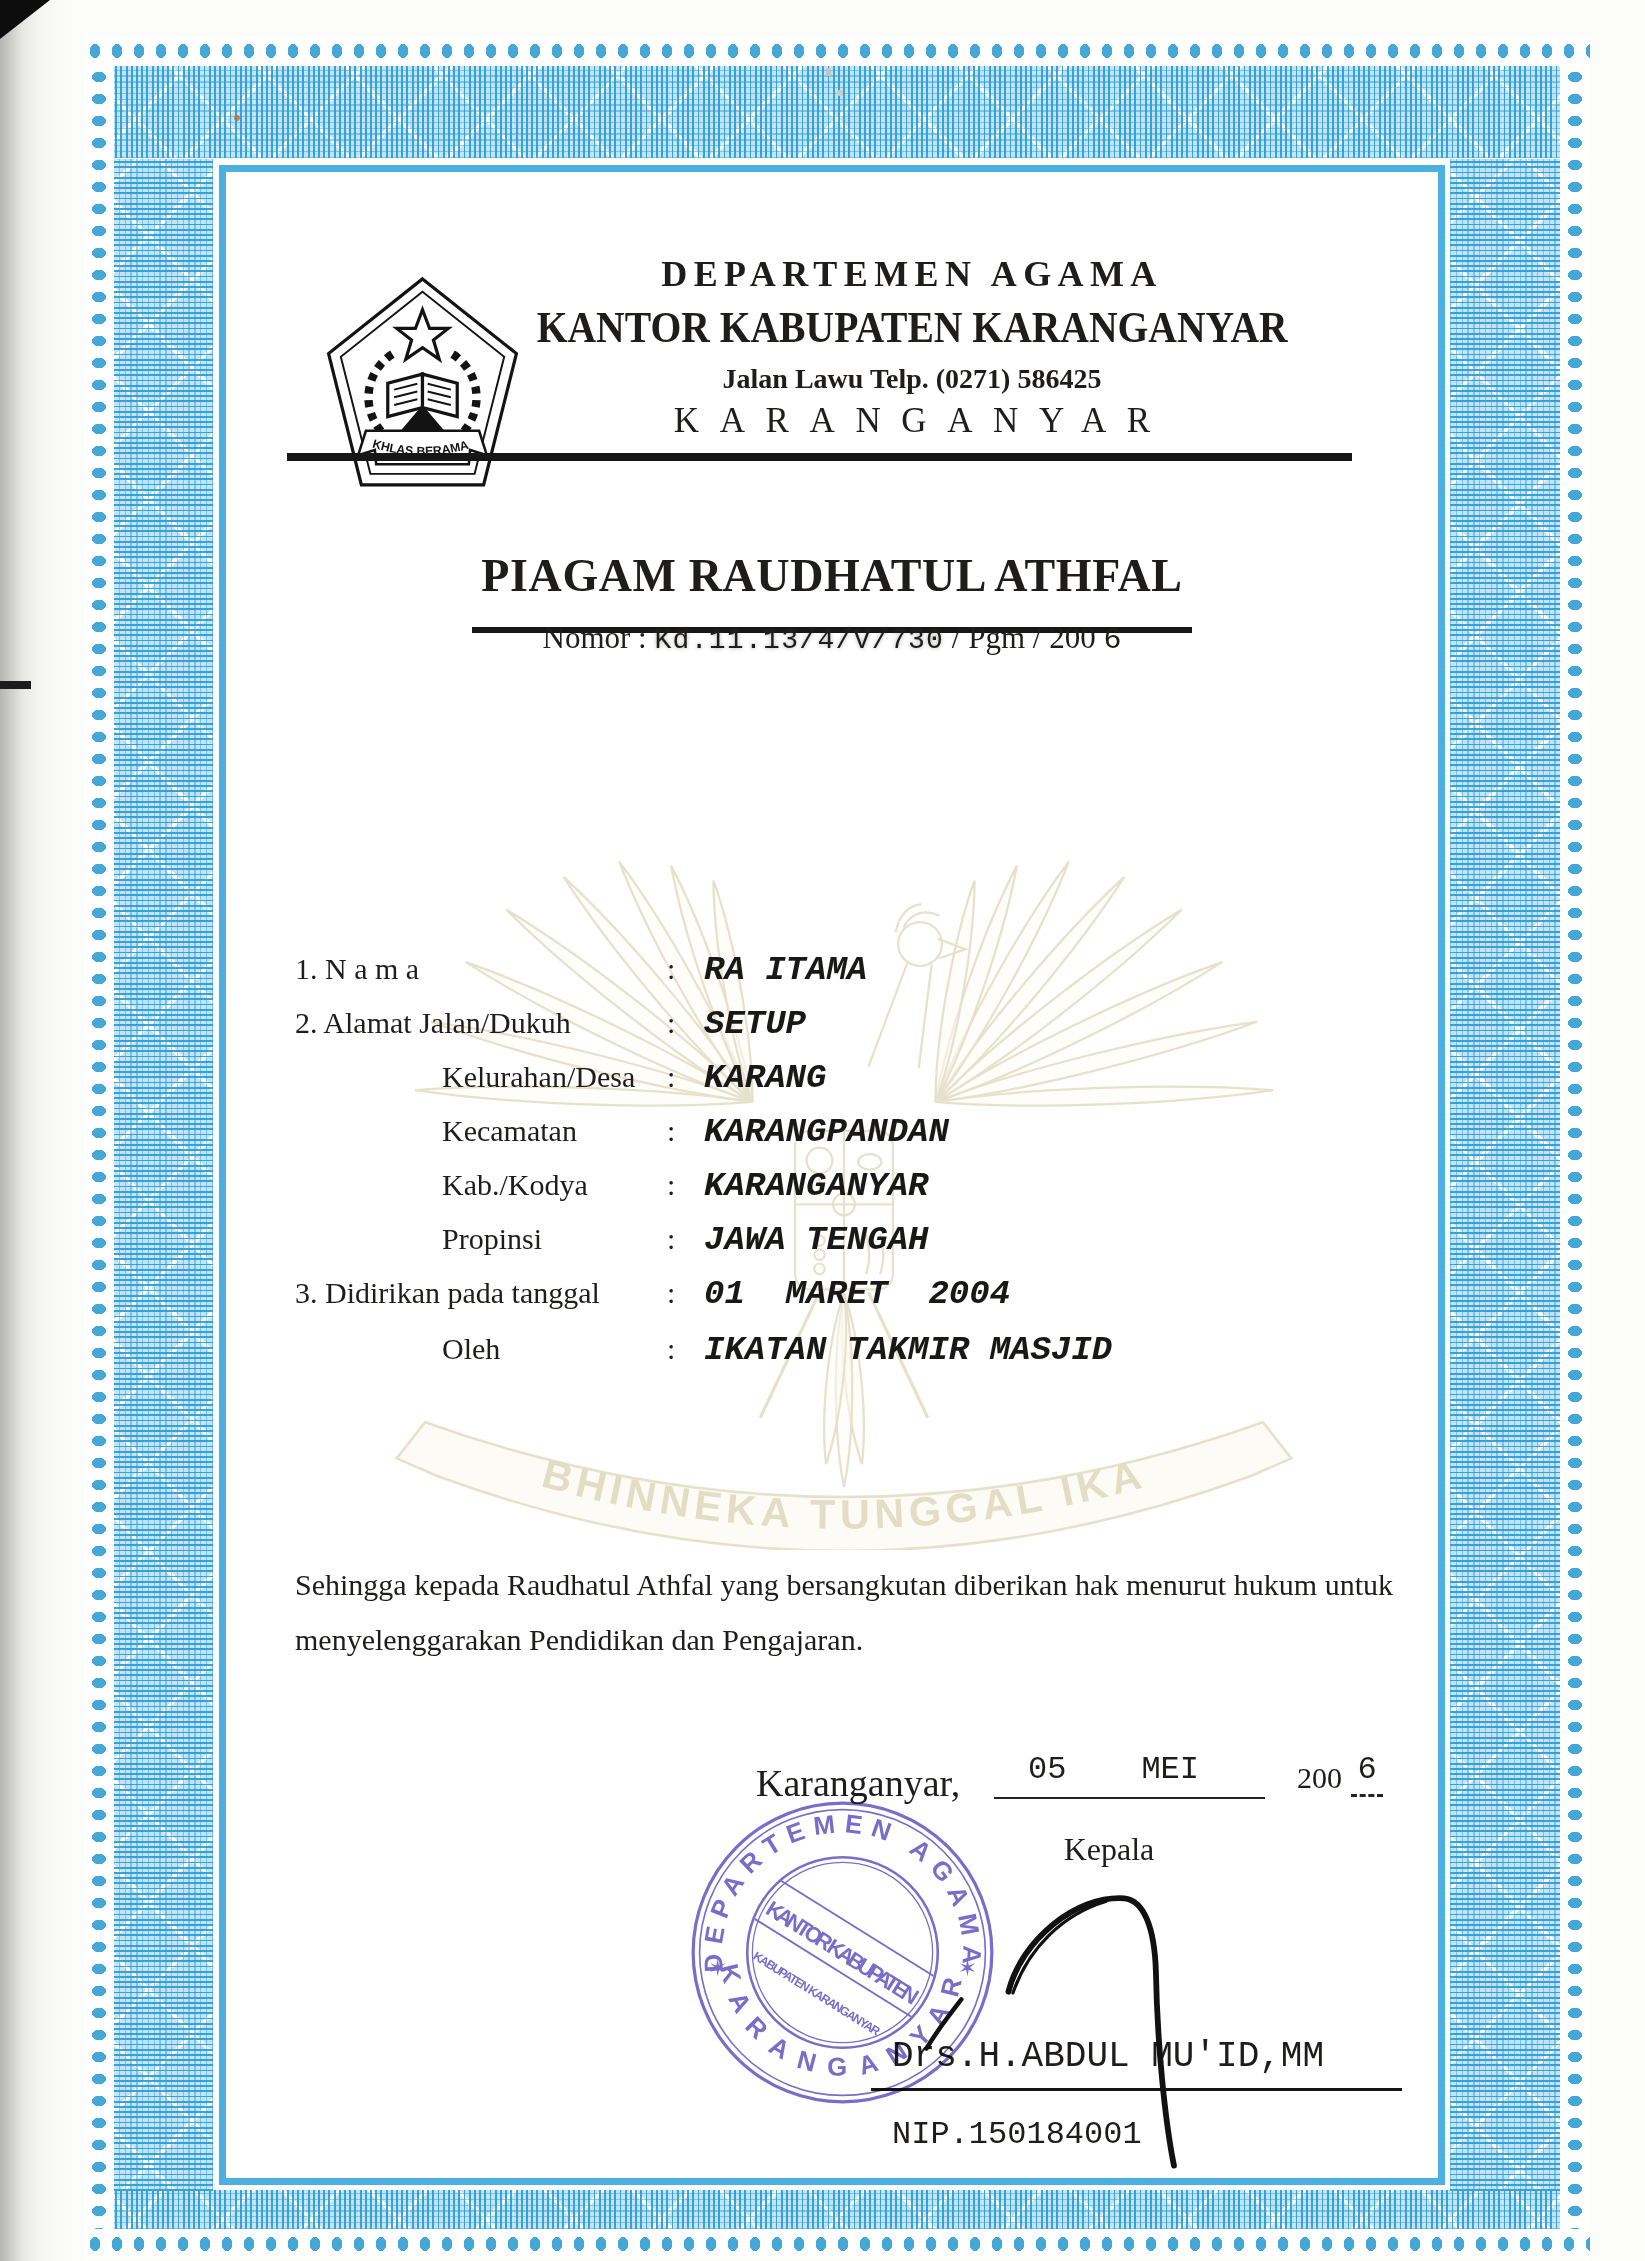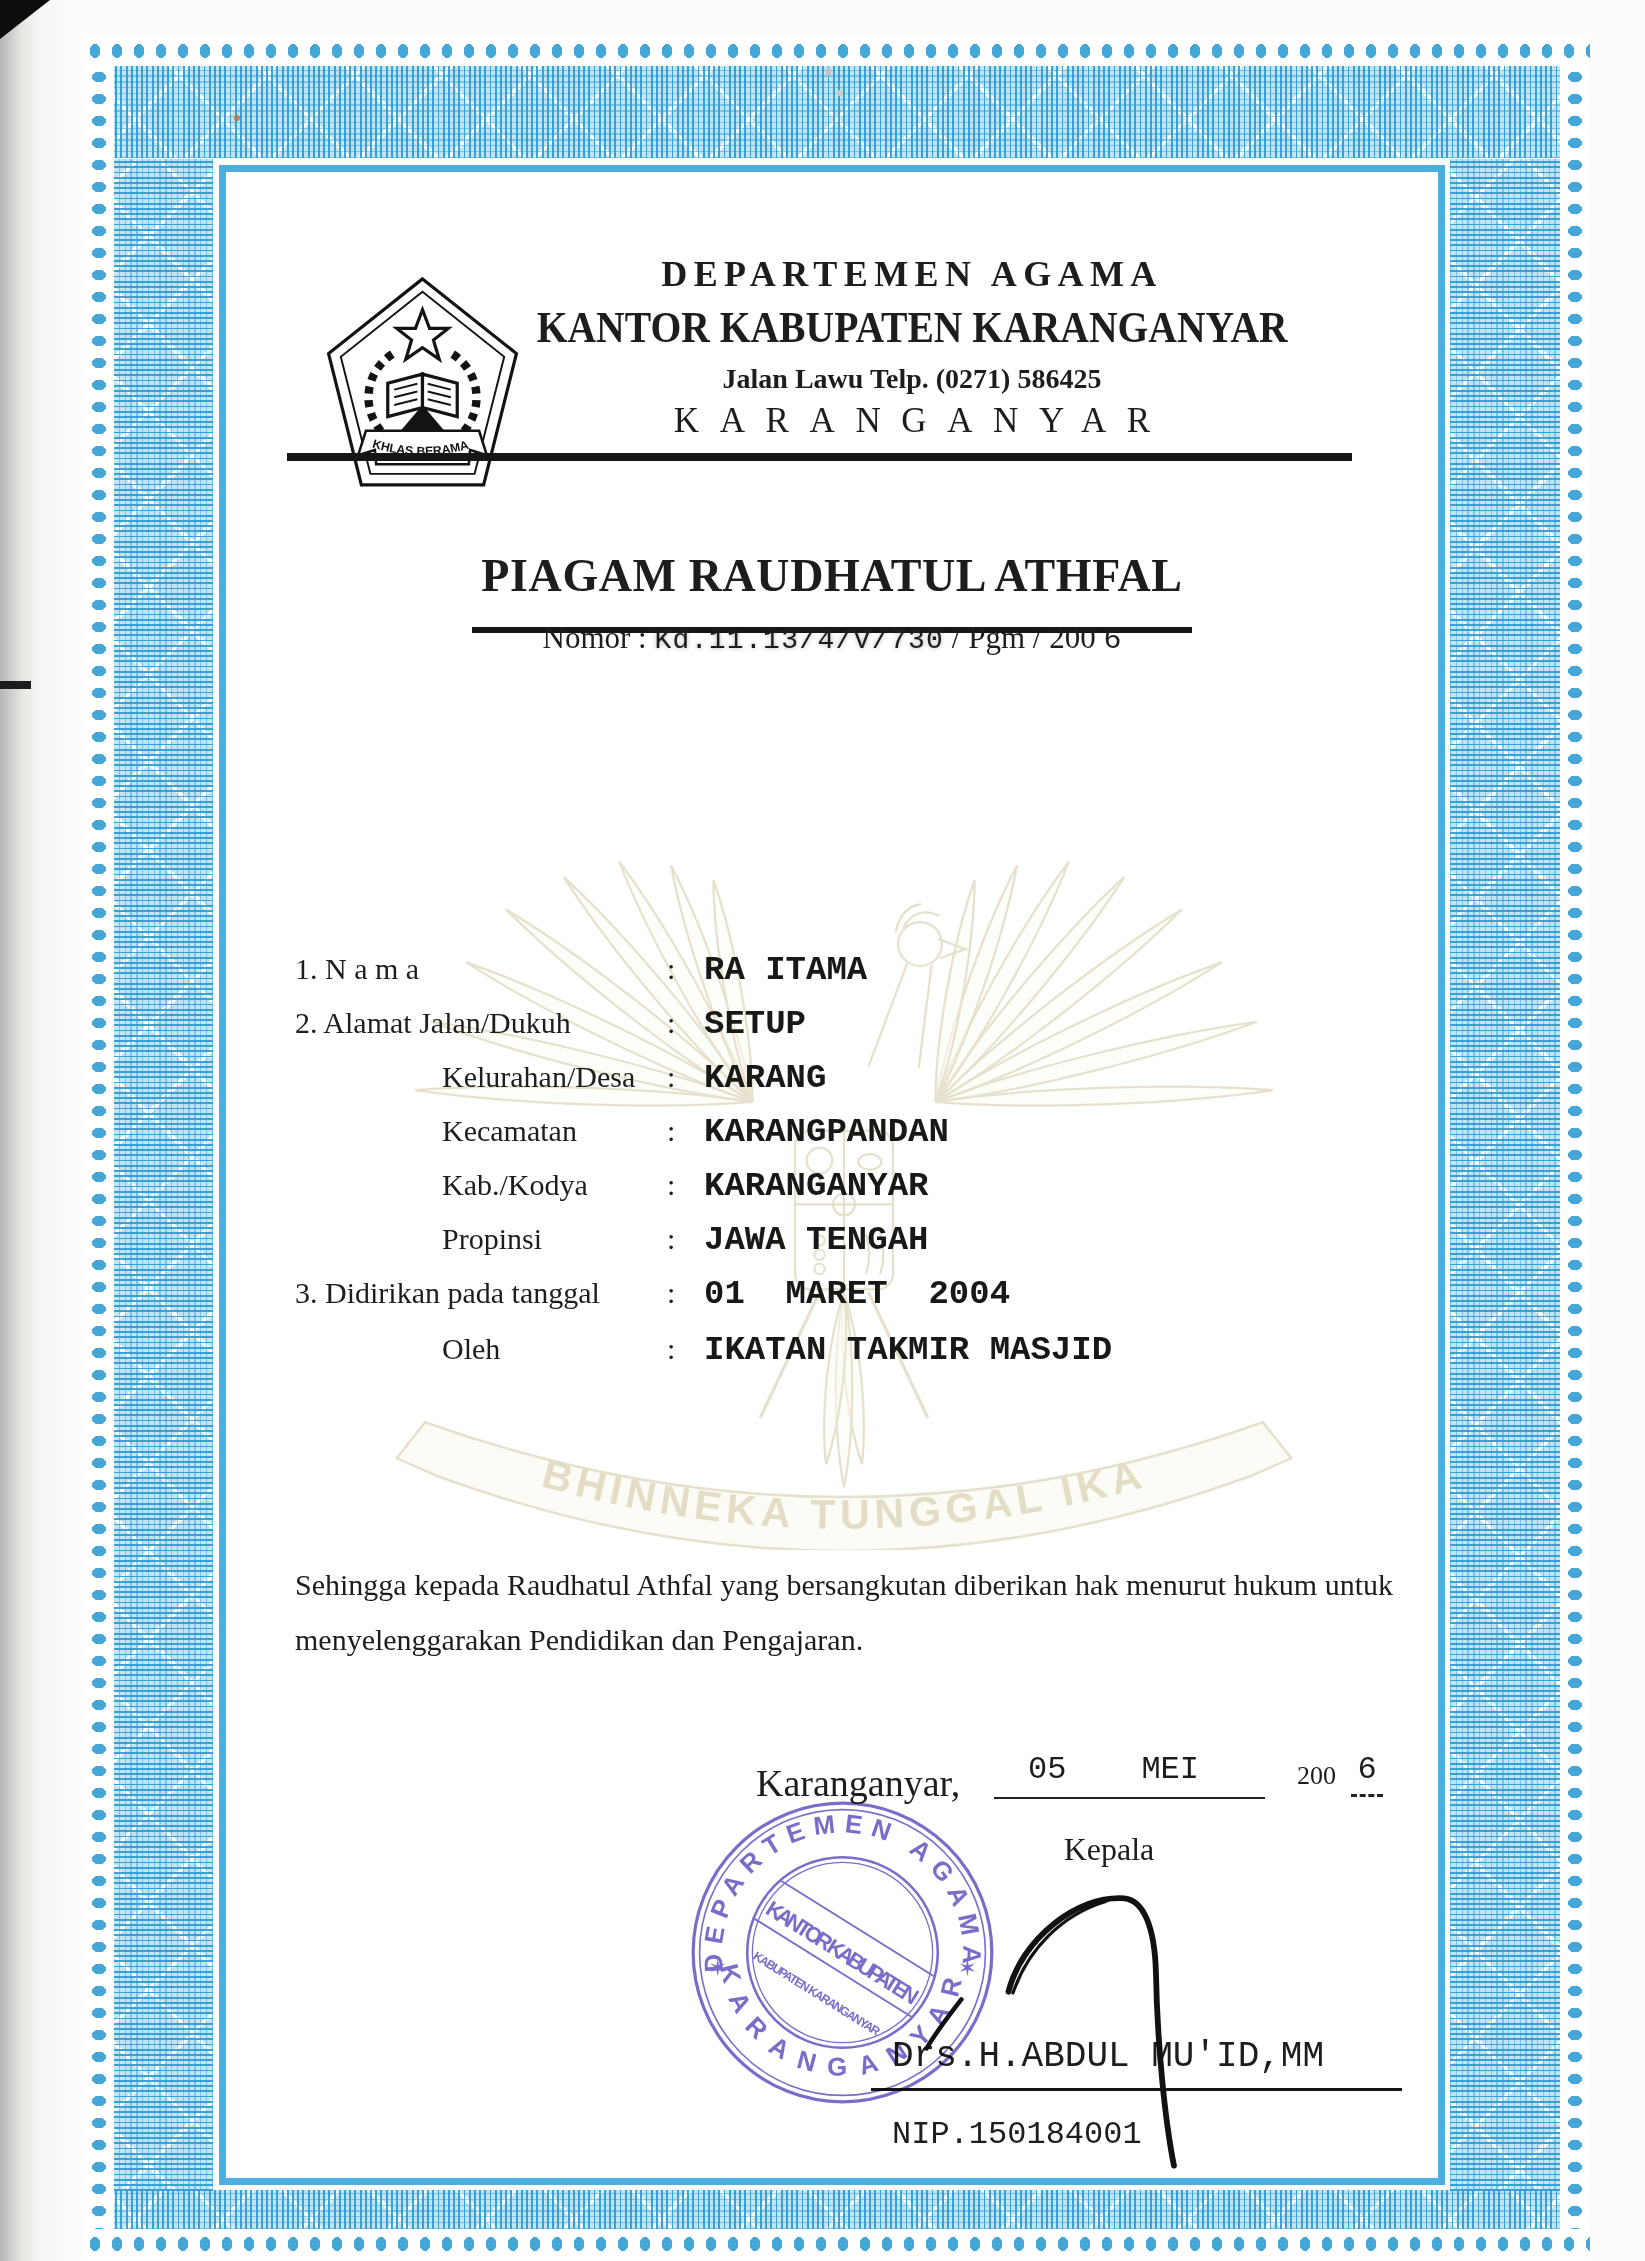--- a/index.html
+++ b/index.html
@@ -63,28 +63,28 @@
   .nomor .yd{font-size:30px;}
   .para{font-size:30px;line-height:55px;text-align:justify;}
   .opening{left:295px;top:753px;width:1098px;text-indent:95px;}
   .fields{left:295px;top:951px;width:1098px;}
   .frow{display:flex;align-items:baseline;height:54px;}
   .frow.mt{margin-top:2px;}
   .flabel{width:372px;font-size:30px;box-sizing:border-box;}
   .frow.ind .flabel{padding-left:147px;}
   .fcolon{width:37px;font-size:30px;}
   .fvalue{font-family:"Liberation Mono","DejaVu Sans Mono",monospace;font-weight:700;
-          font-size:34px;white-space:pre;color:#181817;}
+          font-size:34px;white-space:pre;color:#181817;font-style:italic;}
   .closing{left:295px;top:1557px;width:1098px;line-height:55px;}
   .place{left:756px;top:1761px;font-size:38px;}
   .dline{left:994px;top:1751px;width:271px;height:48px;border-bottom:2.6px solid #222;
          display:flex;padding-left:34px;box-sizing:border-box;}
   .dline .typed{font-size:32px;}
   .dline .mon{margin-left:75px;}
-  .pyear{left:1297px;top:1761px;font-size:26px;}
+  .pyear{left:1297px;top:1761px;font-size:30px;}
   .ydigit2{left:1351px;top:1751px;font-size:32px;border-bottom:3.2px dashed #222;padding:0 6.4px 6.4px;}
   .kepala{left:1006px;top:1831px;width:206px;text-align:center;font-size:32px;}
   .sigline{left:871px;top:2088px;width:531px;height:3.2px;background:#141414;}
   .signame{left:892px;top:2036px;font-size:36px;letter-spacing:0;}
   .signip{left:892px;top:2116px;font-size:32px;}
   .stamp{left:688px;top:1798px;width:309px;height:309px;z-index:3;mix-blend-mode:multiply;opacity:.92;}
   .signature{left:902px;top:1850px;width:303px;height:335px;z-index:4;}
   .st-sans{font-family:"Liberation Sans","DejaVu Sans",sans-serif;}
 </style>
 </head>

